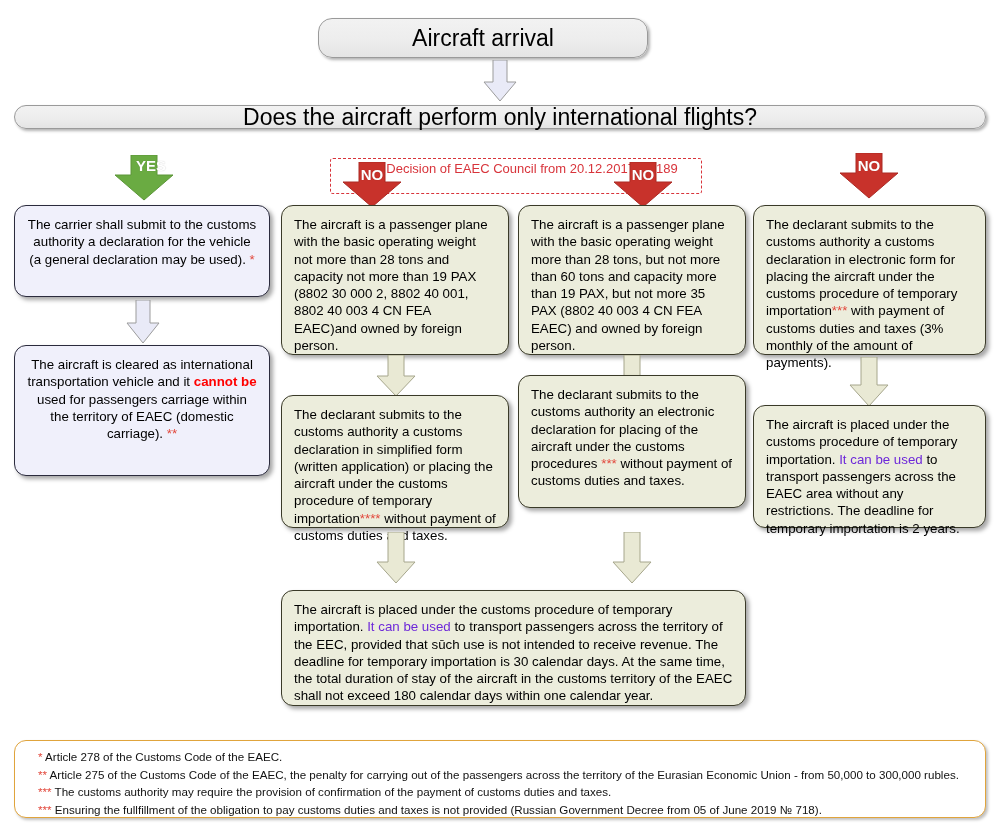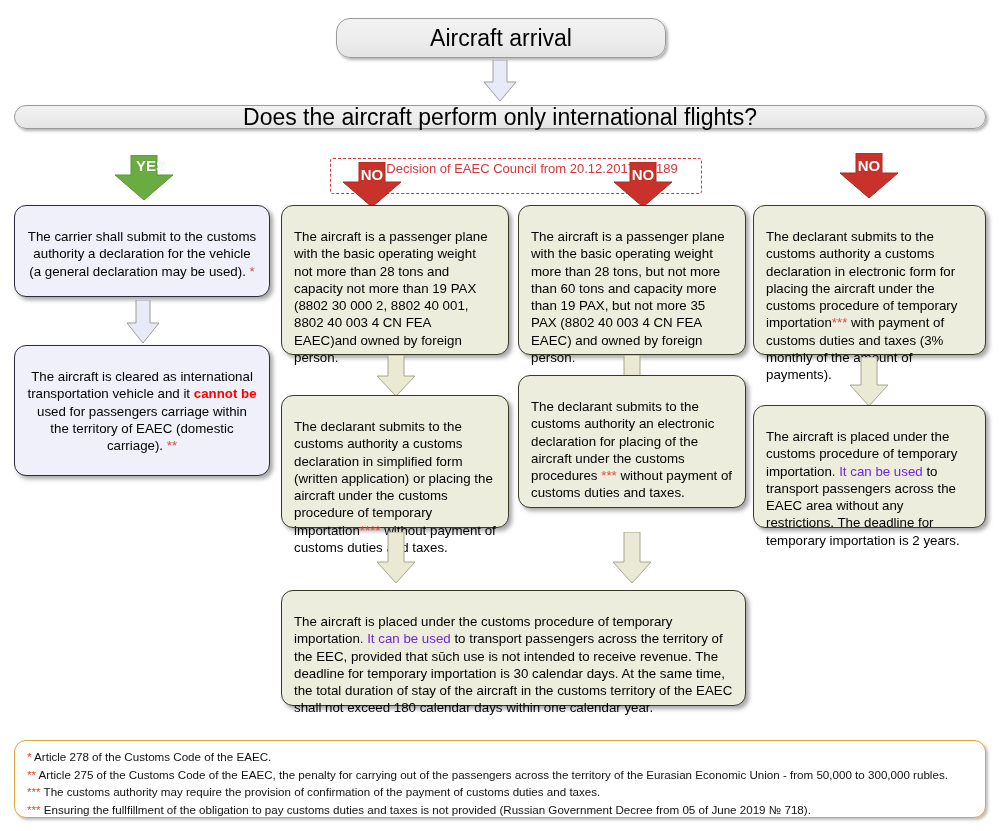--- a/index.html
+++ b/index.html
@@ -30,28 +30,28 @@
   .topbar {
     background: linear-gradient(to bottom, #f2f2f2 0%, #ededed 55%, #e4e4e4 100%);
     border: 1px solid #9a9a9a;
     border-radius: 14px;
     display: flex;
     align-items: center;
     justify-content: center;
     box-shadow: 2px 2px 3px rgba(0,0,0,0.30);
     color: #000;
   }
-  #title-bar { left: 336px; top: 18px; width: 330px; height: 40px; font-size: 23px; }
+  #title-bar { left: 318px; top: 18px; width: 330px; height: 40px; font-size: 23px; }
   #question-bar { left: 14px; top: 105px; width: 972px; height: 24px; font-size: 23px; }
 
   
   .box {
     border-radius: 12px;
     box-shadow: 3px 3px 4px rgba(0,0,0,0.35);
-    padding: 22px 12px;
+    padding: 10px 12px;
     font-size: 13.3px;
     line-height: 1.30;
     color: #000;
   }
   .box-blue {
     background: #f0f0fb;
     border: 1.6px solid #2b2b3d;
   }
   .box-beige {
     background: #eceddc;
@@ -118,21 +118,21 @@
   #footnotes {
     position: absolute;
     left: 14px;
     top: 740px;
     width: 972px;
     height: 78px;
     border: 1.6px solid #e0a43c;
     border-radius: 12px;
     background: #ffffff;
     box-shadow: 2px 2px 3px rgba(0,0,0,0.25);
-    padding: 7px 12px 0 12px;
+    padding: 7px 12px 0 23px;
     box-sizing: border-box;
   }
   .footnote-line {
     font-size: 11.6px;
     line-height: 1.52;
     color: #111;
     white-space: nowrap;
   }
   .fn-mark { color: #e2483c; }
 

